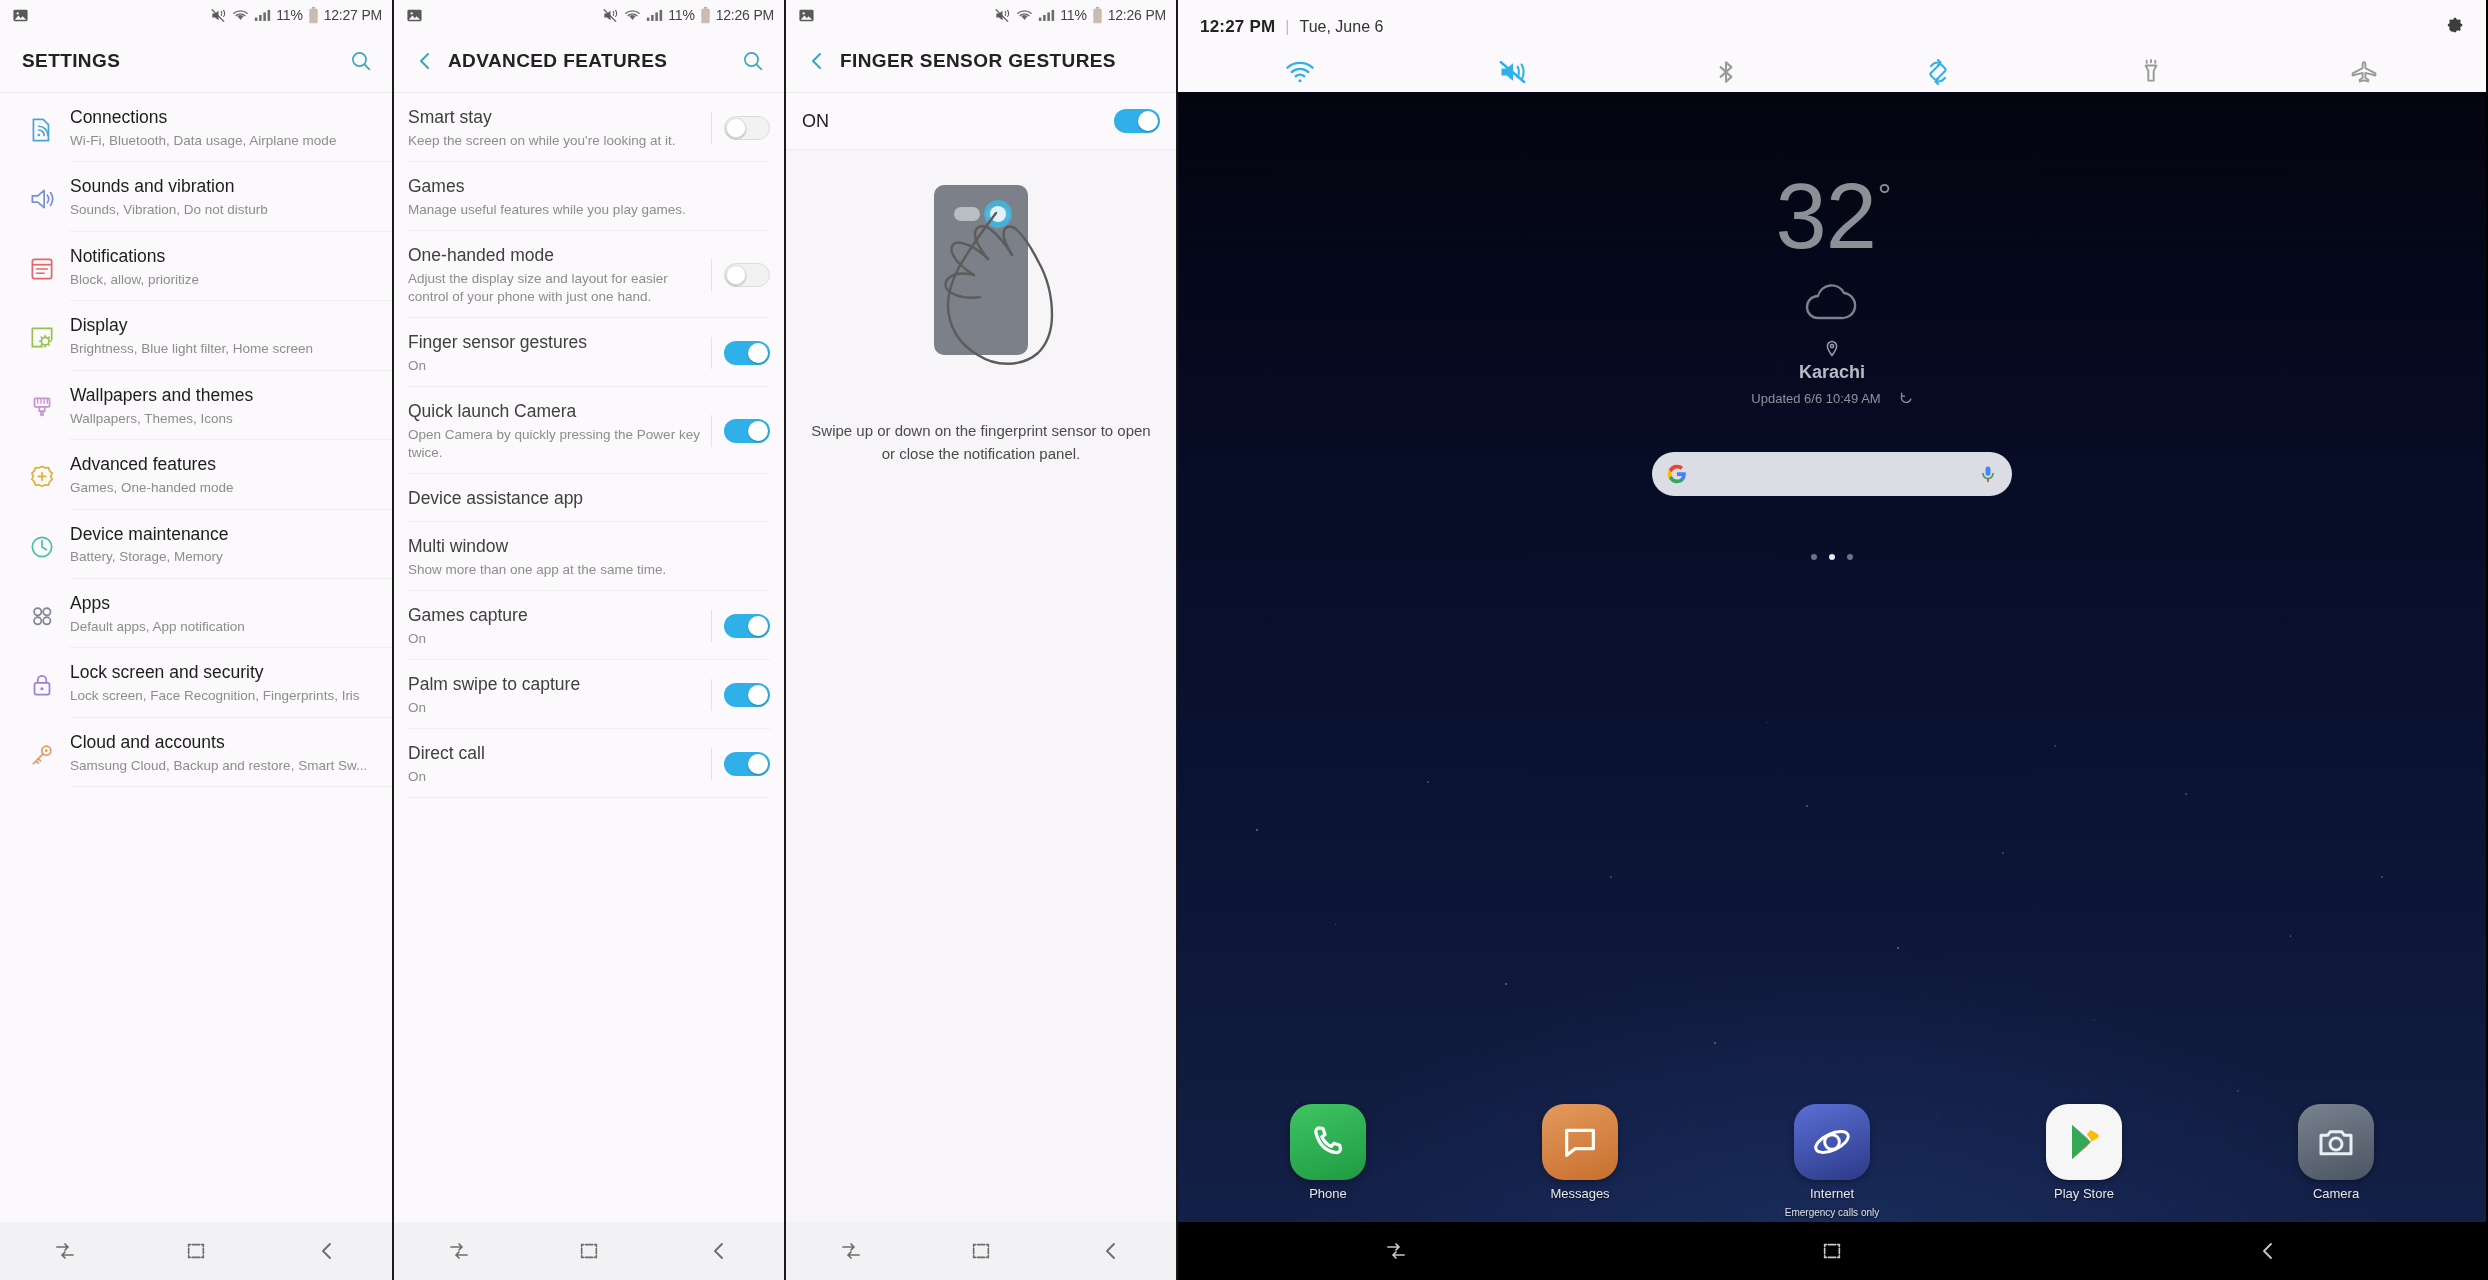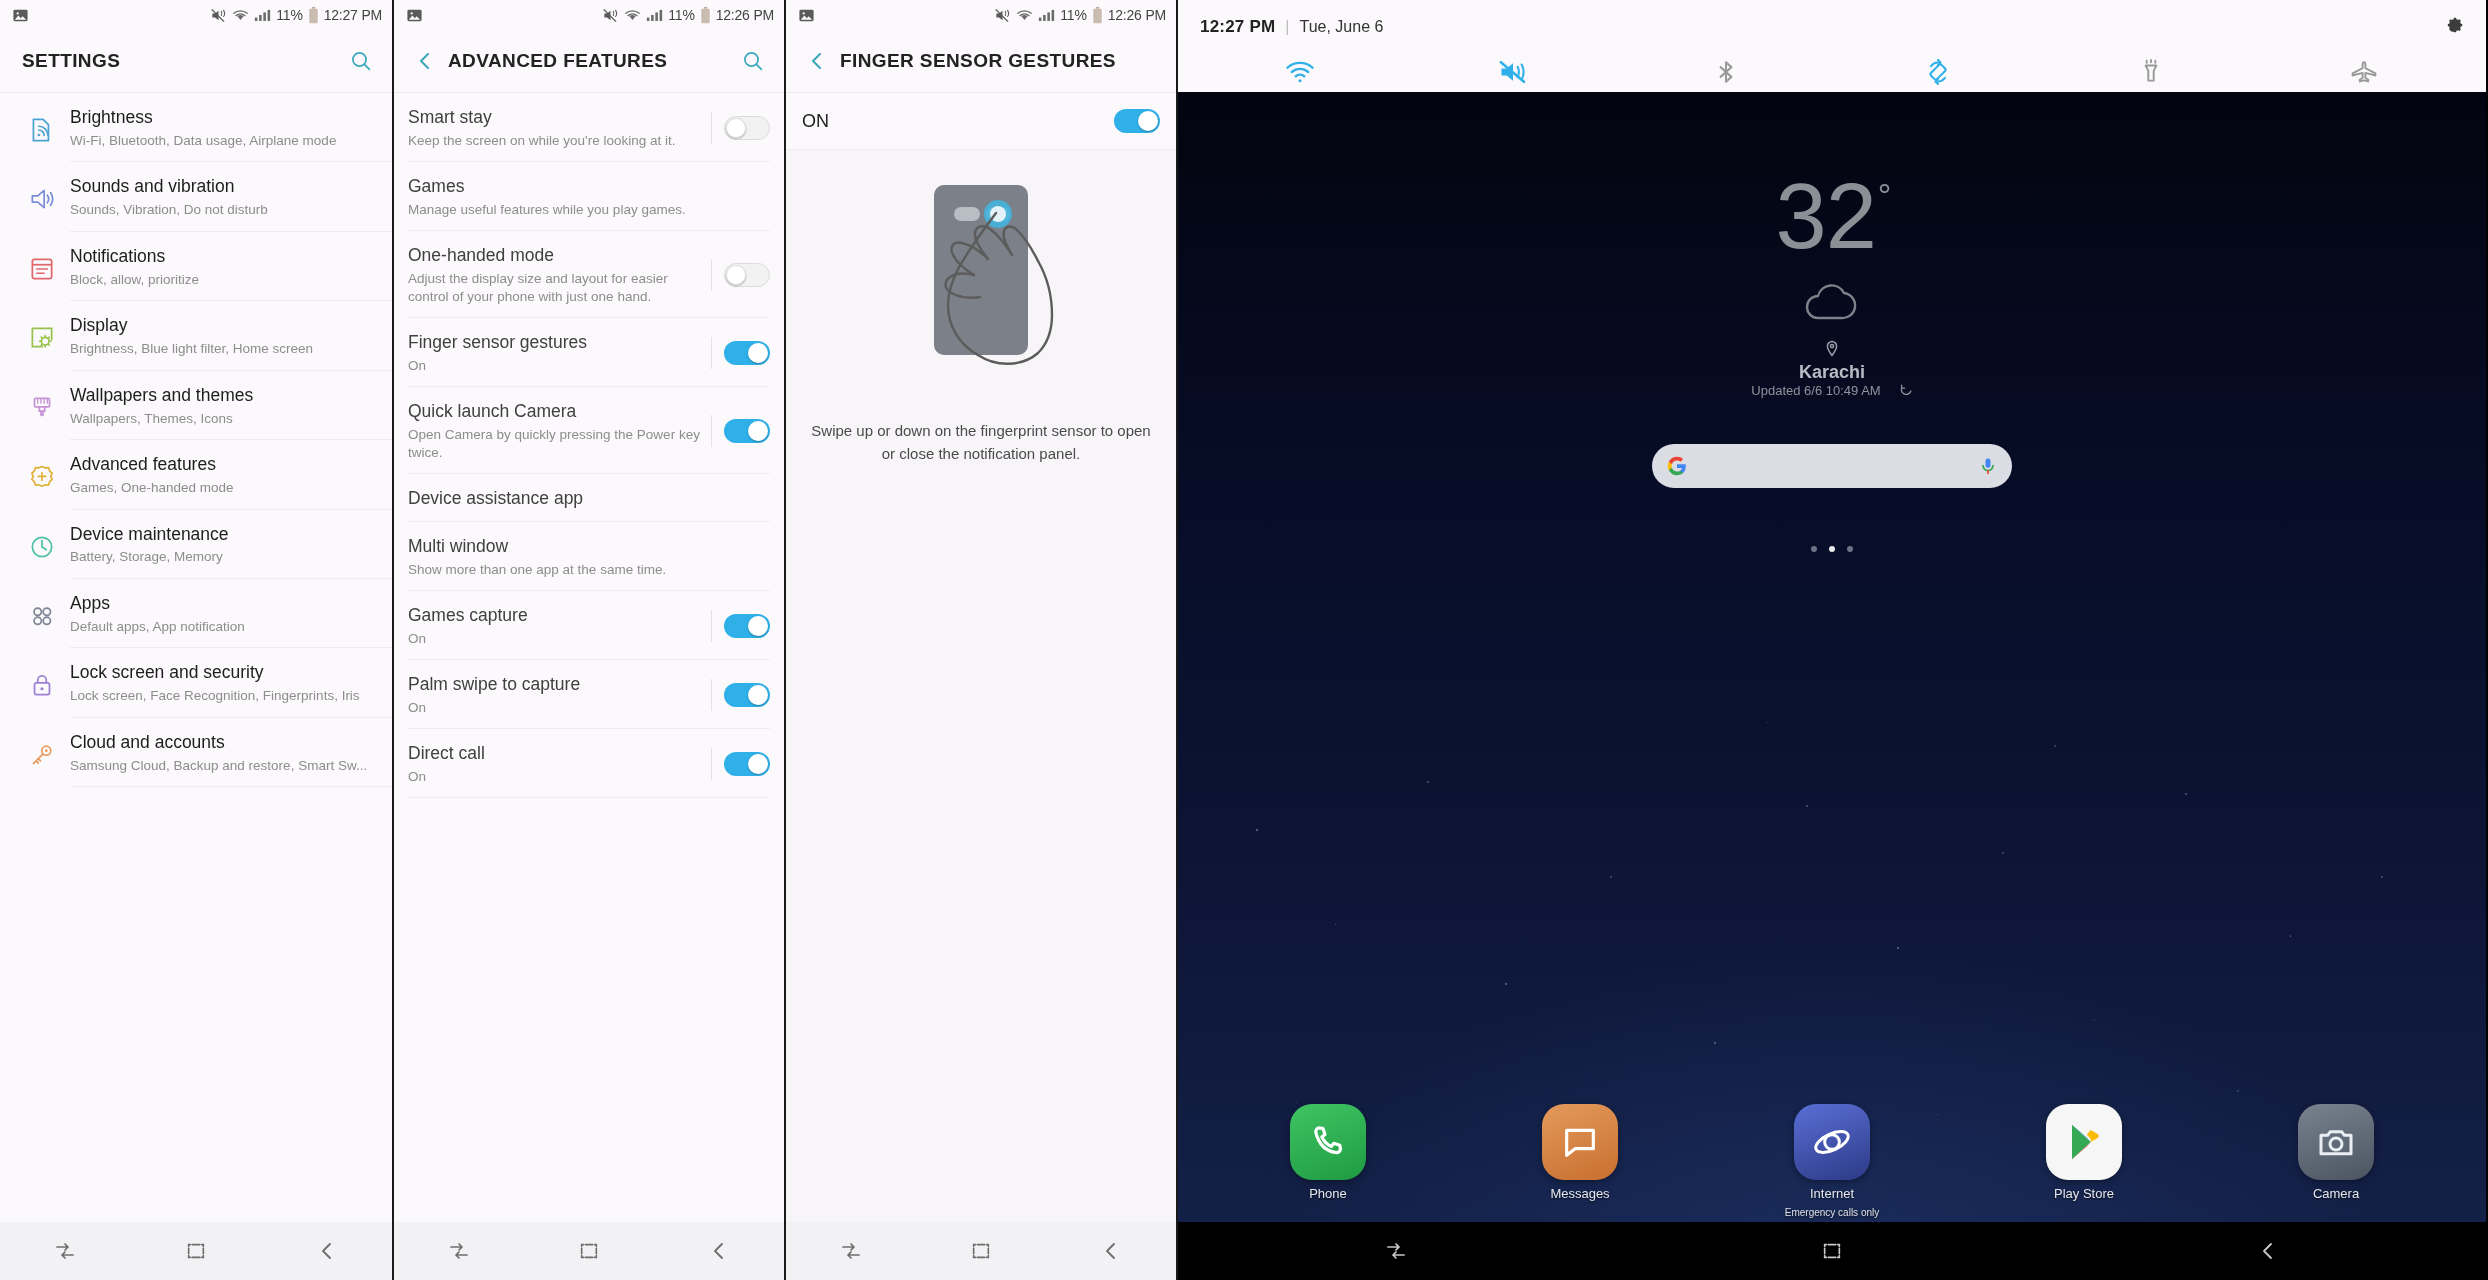--- a/index.html
+++ b/index.html
@@ -96,21 +96,21 @@
           overflow:hidden; }
   .stars { position:absolute; inset:0; opacity:.75; }
   .star { position:absolute; background:#cfd8ee; border-radius:50%; }
 
   .wtemp { text-align:center; margin-top:78px; font-size:92px; color:#8b9097; font-weight:300; line-height:1;
            letter-spacing:-1px; position:relative; z-index:2; }
   .wtemp sup { font-size:34px; vertical-align:top; position:relative; top:8px; left:2px; }
   .wcloud { display:flex; justify-content:center; margin-top:18px; position:relative; z-index:2; }
   .wpin { display:flex; justify-content:center; margin-top:18px; position:relative; z-index:2; }
   .wcity { text-align:center; font-size:18px; color:#b7bcc4; margin-top:4px; font-weight:bold; position:relative; z-index:2; }
-  .wupd { text-align:center; font-size:13px; color:#8d929c; margin-top:0; position:relative; z-index:2;
+  .wupd { text-align:center; font-size:13px; color:#8d929c; margin-top:8px; position:relative; z-index:2;
           display:flex; align-items:center; justify-content:center; gap:18px; }
 
   .gbar { margin:46px auto 0 auto; width:360px; height:44px; border-radius:22px; background:rgba(236,238,243,.93);
           display:flex; align-items:center; padding:0 14px; position:relative; z-index:2; }
   .gbar .gmid { flex:1; }
 
   .dots { display:flex; justify-content:center; gap:12px; margin-top:58px; position:relative; z-index:2; }
   .dot { width:6px; height:6px; border-radius:50%; background:#6c7384; }
   .dot.active { background:#e8eaf0; }
 
@@ -191,21 +191,21 @@
       <div class="srow">
         <span class="icon">
           <svg width="30" height="30" viewBox="0 0 28 28">
               <path d="M6 4h9l5 5v15H6z" stroke="#4ba3d3" stroke-width="1.6" fill="none" stroke-linejoin="round"></path>
               <path d="M11 14a5 5 0 015 5" stroke="#4ba3d3" stroke-width="1.6" fill="none" stroke-linecap="round"></path>
               <path d="M11 10.5a8.5 8.5 0 018.5 8.5" stroke="#4ba3d3" stroke-width="1.6" fill="none" stroke-linecap="round"></path>
               <circle cx="11" cy="18.6" r="1.2" fill="#4ba3d3"></circle>
             </svg>
         </span>
         <span class="txt">
-          <div class="t1">Brightness</div>
+          <div class="t1">Connections</div>
           <div class="t2">Wi-Fi, Bluetooth, Data usage, Airplane mode</div>
         </span>
         <i class="rule"></i>
       </div>
 
       <div class="srow">
         <span class="icon">
           <svg width="30" height="30" viewBox="0 0 28 28">
               <path d="M5 11h5l6-5v16l-6-5H5z" stroke="#7a8ed8" stroke-width="1.6" fill="none" stroke-linejoin="round"></path>
               <path d="M19 10.5q2.5 3.5 0 7" stroke="#7a8ed8" stroke-width="1.6" fill="none" stroke-linecap="round"></path>

